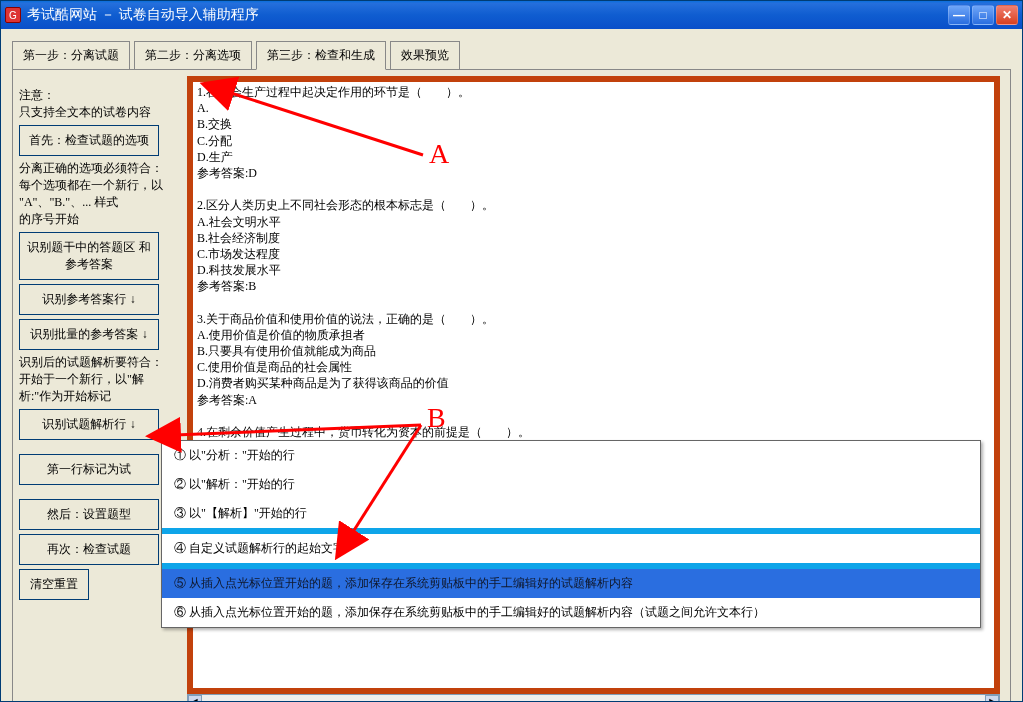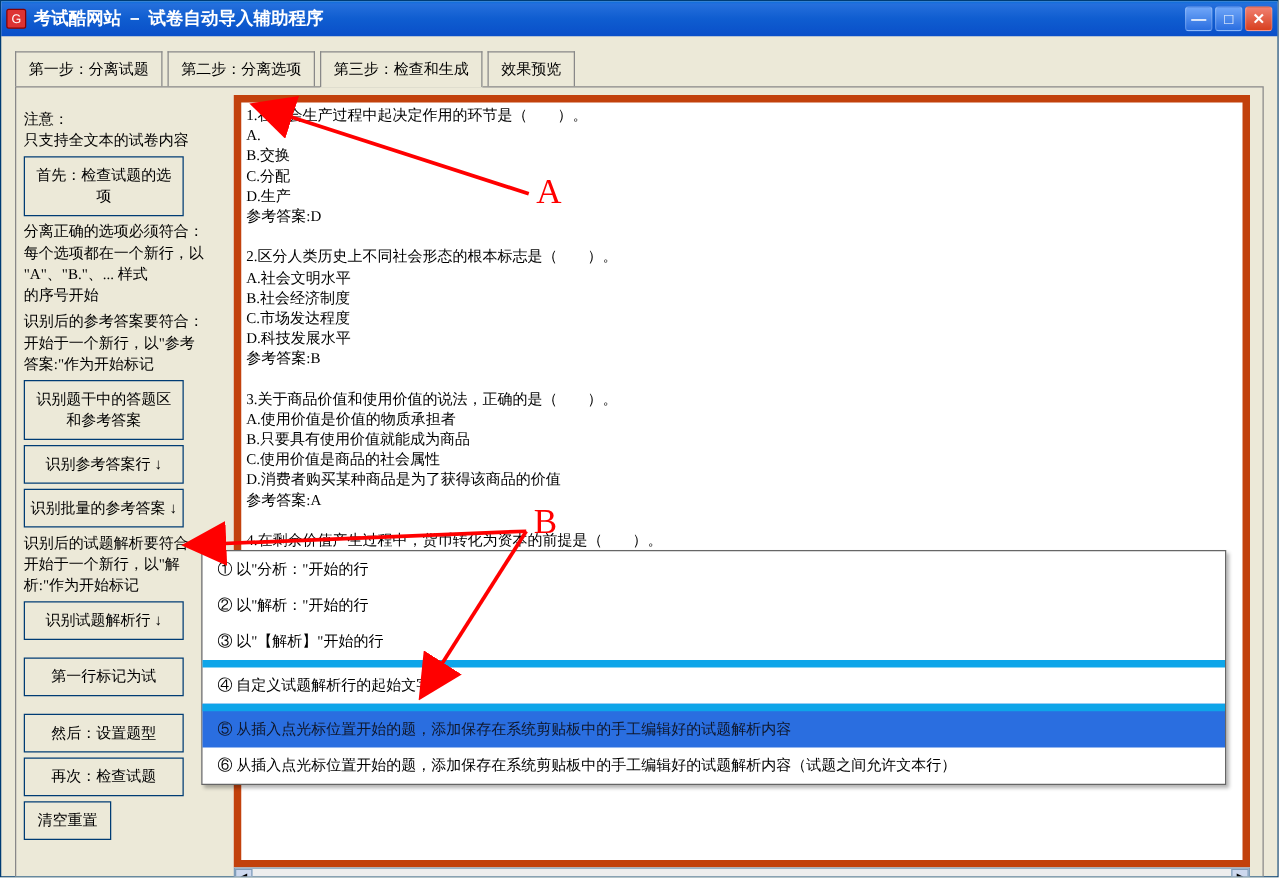--- a/index.html
+++ b/index.html
@@ -29,21 +29,21 @@
     font-family: Tahoma, sans-serif;
   }
   .titlebar .app-icon {
     width: 16px; height: 16px;
     background: #d33; color:#fff;
     border: 1px solid #800;
     display: inline-flex; align-items:center; justify-content:center;
     font-size: 10px; border-radius: 2px;
     margin-right: 6px;
   }
-  .titlebar .title-text { flex: 1; font-weight: bold; }
+  .titlebar .title-text { flex: 1; font-weight: normal; }
   .titlebar .win-btns { display: flex; gap: 2px; }
   .titlebar .win-btn {
     width: 22px; height: 20px;
     background: linear-gradient(#6fa6f8, #2a6ee0);
     border: 1px solid #fff3;
     border-radius: 3px;
     display: inline-flex; align-items: center; justify-content: center;
     color: #fff; font-size: 12px; font-weight: bold;
   }
   .win-close { background: linear-gradient(#f08070, #d84020) !important; }
@@ -89,21 +89,21 @@
     font-size: 12px; line-height: 1.35;
   }
   .hscroll {
     position: absolute; left: 174px; right: 10px; bottom: 0; height: 14px;
     background: #eee; border: 1px solid #7f9db9;
     display:flex; align-items:center; justify-content:space-between;
   }
   .hscroll .arr { width:14px; height:12px; background:#cdd8ee; border:1px solid #7f9db9; font-size:9px; display:flex; align-items:center; justify-content:center; }
   .note { margin-bottom: 4px; }
   .btn {
-    display: block; width: 128px;
+    display: block; width: 140px;
     margin: 4px 0;
     padding: 6px 4px;
     text-align: center;
     border: 1px solid #003c74;
     background: #ece9d8;
     font-size: 12px;
     cursor: default;
   }
   .btn.small { width: 70px; }
   .line { margin: 0; }
@@ -161,25 +161,20 @@
           </div>
           <button class="btn">首先：检查试题的选项</button>
 
           <div class="note">
             <div>分离正确的选项必须符合：</div>
             <div>每个选项都在一个新行，以</div>
             <div>"A"、"B."、... 样式</div>
             <div>的序号开始</div>
           </div>
 
-          <div class="note">
-            <div>识别后的参考答案要符合：</div>
-            <div>开始于一个新行，以"参考</div>
-            <div>答案:"作为开始标记</div>
-          </div>
 
           <button class="btn">识别题干中的答题区 和参考答案</button>
           <button class="btn">识别参考答案行 ↓</button>
           <button class="btn">识别批量的参考答案 ↓</button>
 
           <div class="note">
             <div>识别后的试题解析要符合：</div>
             <div>开始于一个新行，以"解</div>
             <div>析:"作为开始标记</div>
           </div>

